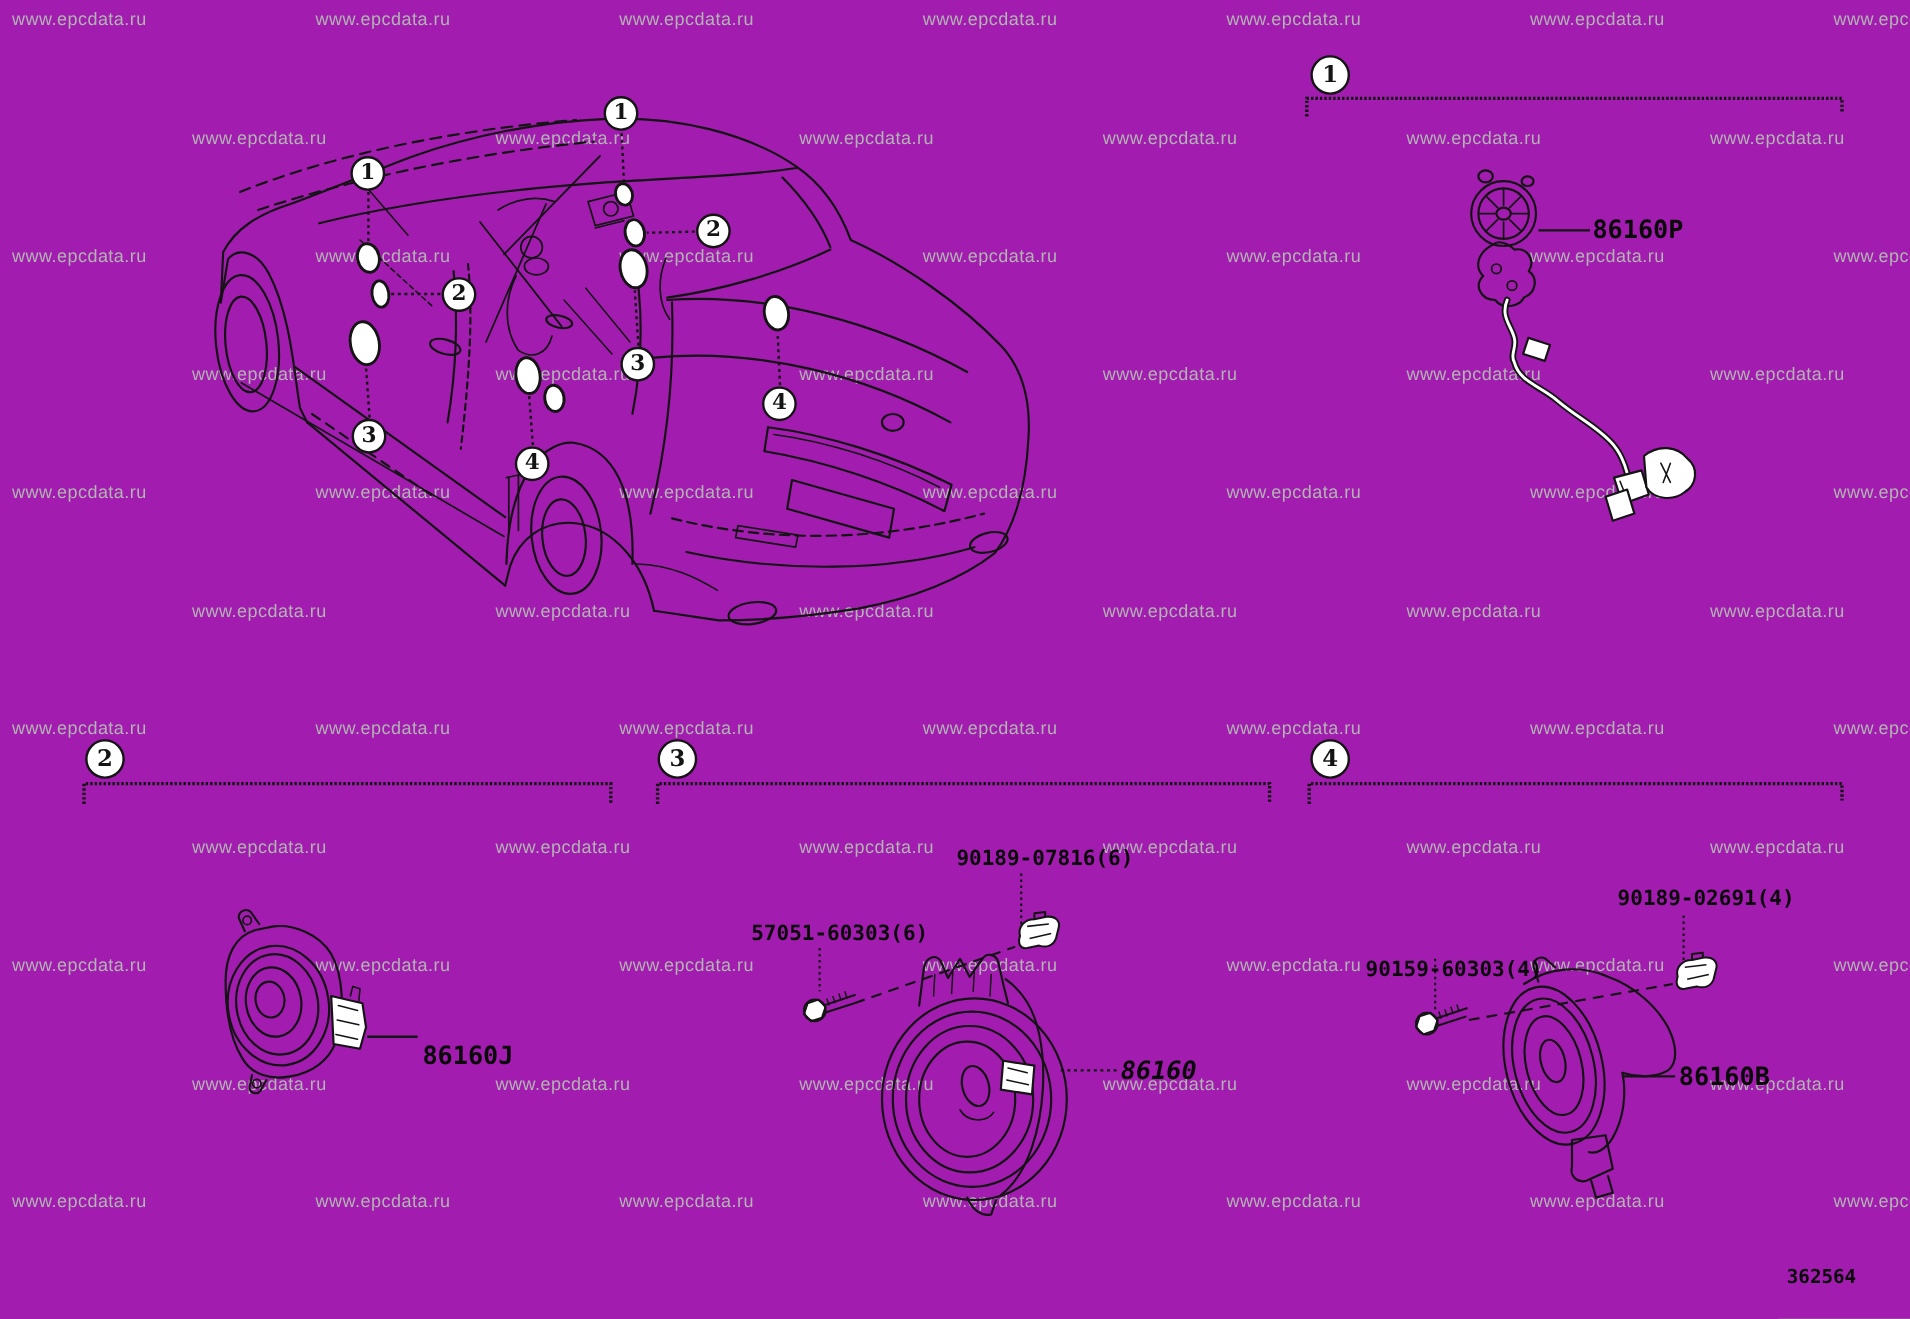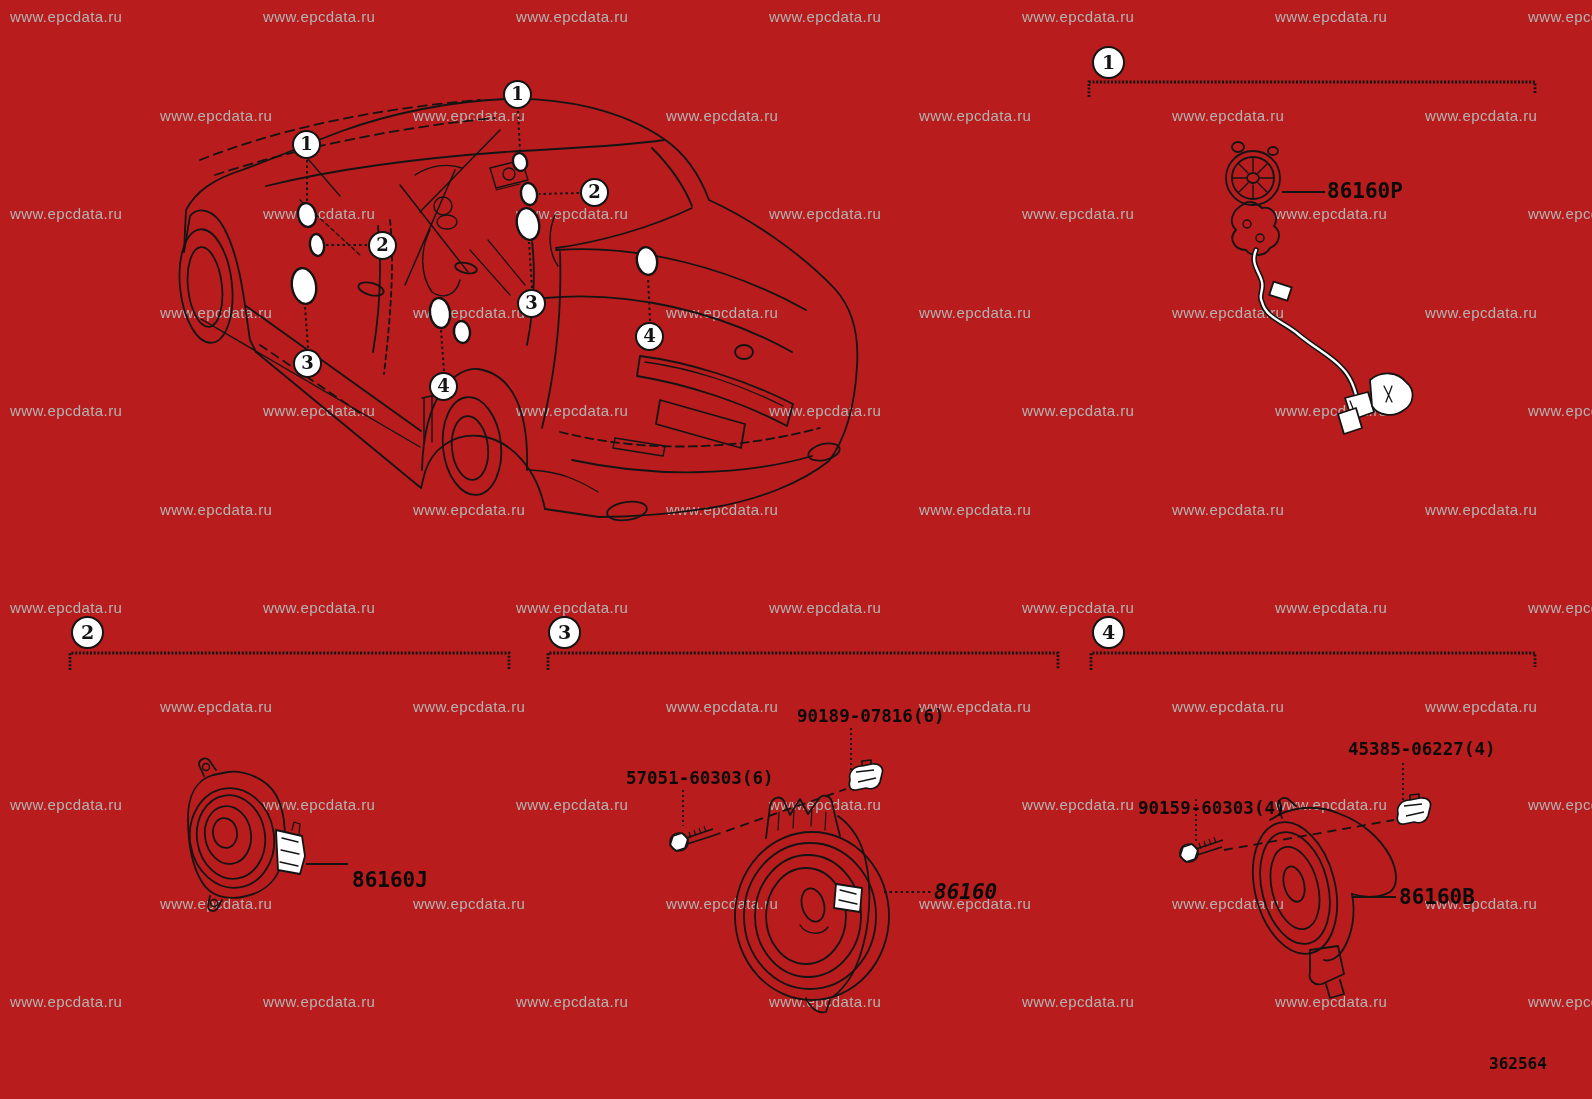--- a/index.html
+++ b/index.html
@@ -1,17 +1,17 @@
 <!DOCTYPE html>
 <html><head>
 <meta charset="utf-8">
 <style>
   html,body{margin:0;padding:0;background:#888;}
   #stage{
-    position:relative;width:1592px;height:1099px;background:#b91c1c;
+    position:relative;width:1592px;height:1099px;background:#a21caf;
     overflow:hidden;font-family:"Liberation Sans",sans-serif;
   }
   #wm-layer{position:absolute;inset:0;z-index:1;}
   .wm{
     position:absolute;font-family:"Liberation Sans",sans-serif;
     font-size:15px;color:#b3b3b3;white-space:nowrap;letter-spacing:.4px;
     user-select:none;
   }
   #art{position:absolute;left:0;top:0;z-index:2;}
   .callout{
@@ -350,16 +350,16 @@
   <div class="callout hdr" style="left:548px;top:616px;">3</div>
   <div class="callout hdr" style="left:1092px;top:616px;">4</div>
 
   <div class="plabel" style="left:1327px;top:181px;">86160P</div>
   <div class="plabel" style="left:352px;top:854px;margin-top:16px;">86160J</div>
   <div class="plabel" style="left:934px;top:882px;font-style:italic;">86160</div>
   <div class="plabel small" style="left:626px;top:770px;">57051-60303(6)</div>
   <div class="plabel small" style="left:797px;top:708px;">90189-07816(6)</div>
   <div class="plabel" style="left:1399px;top:887px;">86160B</div>
   <div class="plabel small" style="left:1138px;top:800px;">90159-60303(4)</div>
-  <div class="plabel small" style="left:1348px;top:741px;">45385-06227(4)</div>
+  <div class="plabel small" style="left:1348px;top:741px;">90189-02691(4)</div>
 
   <div id="fig-number">362564</div>
 </div>
 
 </body></html>

